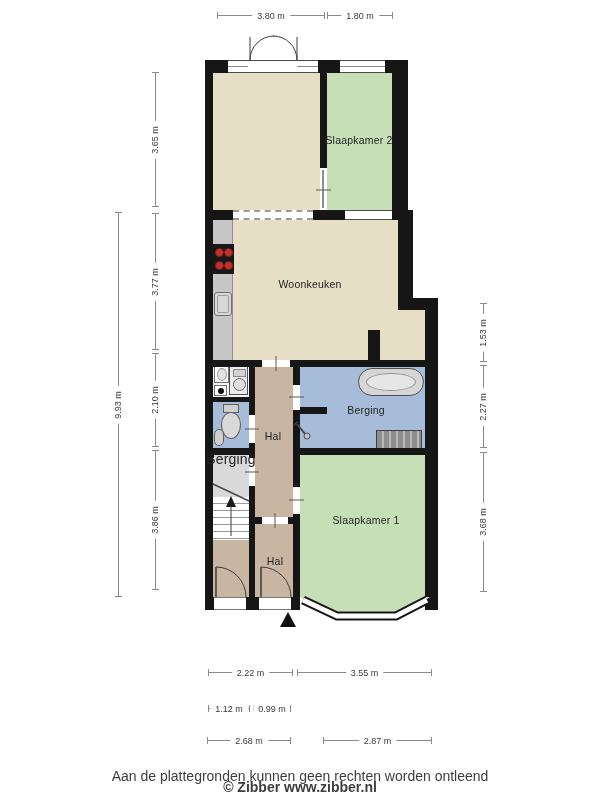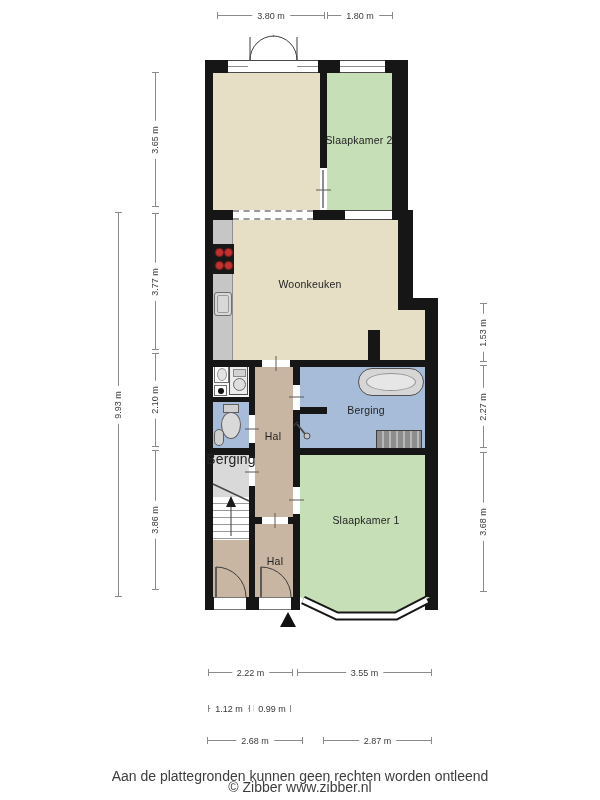--- a/index.html
+++ b/index.html
@@ -251,29 +251,29 @@
       <i class="ln"></i>
       <span class="dl">1.12 m</span>
       <i class="tk r"></i>
     </div>
   <div class="hdim" style="left:253px;top:702px;width:38px;">
     <i class="tk l"></i>
       <i class="ln"></i>
       <span class="dl">0.99 m</span>
       <i class="tk r"></i>
     </div>
-  <div class="hdim" style="left:207px;top:734px;width:96px;">
+  <div class="hdim" style="left:207px;top:734px;width:84px;">
     <i class="tk l"></i>
       <i class="ln"></i>
       <span class="dl">2.68 m</span>
       <i class="tk r"></i>
     </div>
   <div class="hdim" style="left:323px;top:734px;width:109px;text-decoration:underline;">
     <i class="tk l"></i>
       <i class="ln"></i>
       <span class="dl">2.87 m</span>
       <i class="tk r"></i>
     </div>
 
   <div class="footer" style="top:768px;">Aan de plattegronden kunnen geen rechten worden ontleend</div>
-  <div class="footer" style="top:779px;">© Zibber www.zibber.nl</div>
+  <div class="footer" style="top:779px;font-weight:bold;">© Zibber www.zibber.nl</div>
 
 </div>
 
 </body></html>

